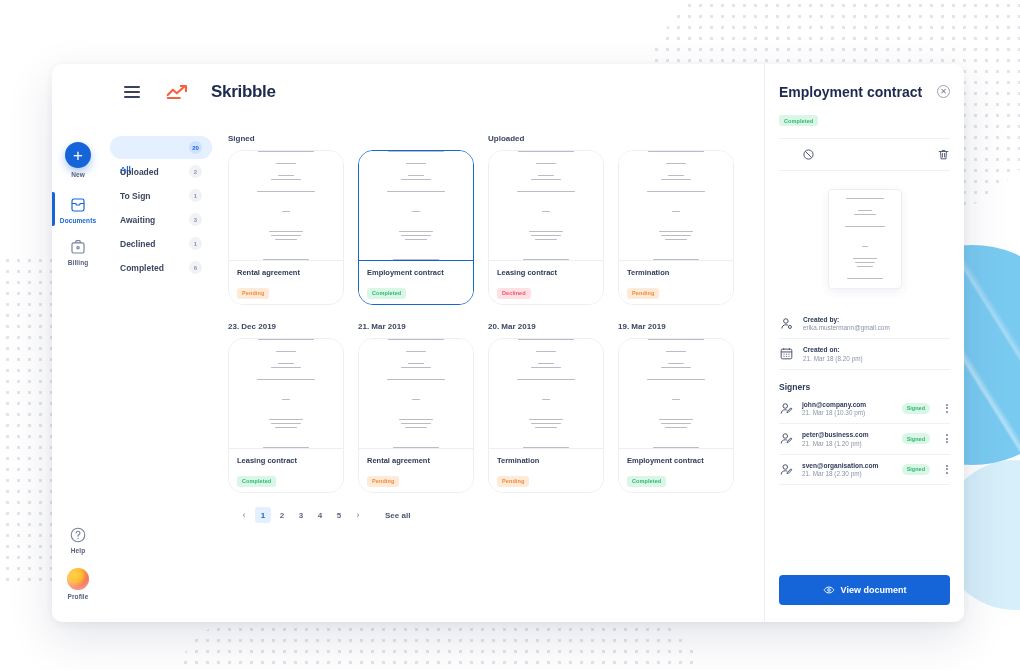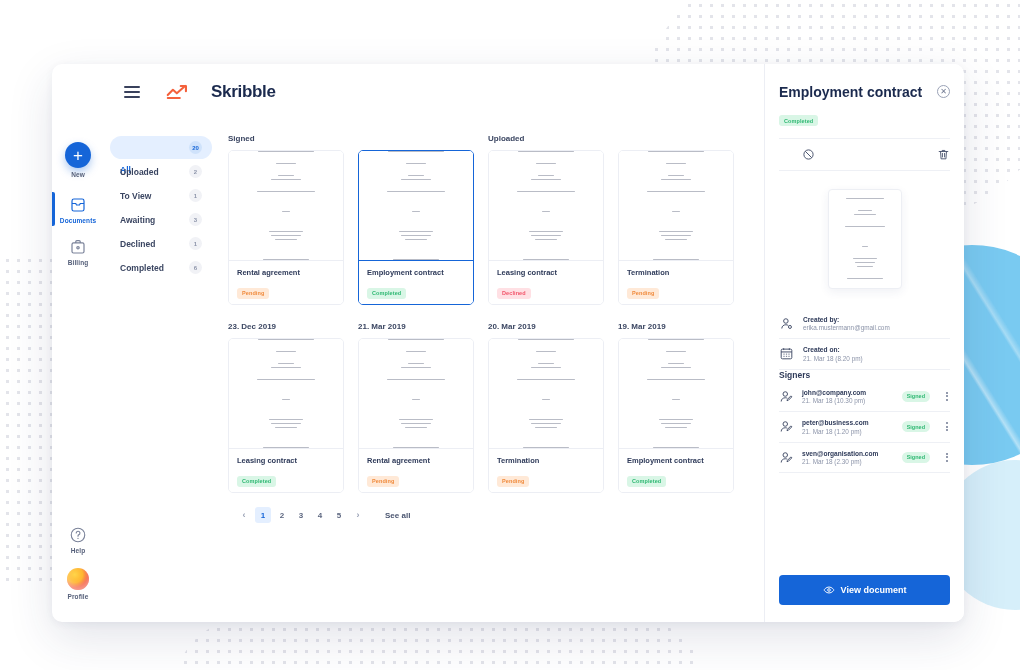--- a/index.html
+++ b/index.html
@@ -126,21 +126,21 @@
   .filter.active .filter-label { color: #1565d8; margin-top: 44px; }
   .filter.active .filter-count { background: #cfe2fb; color: #1565d8; }
 
   
   #docs { flex: 1 1 auto; padding: 14px 12px 0 8px; overflow: hidden; }
   .group-label { font-size: 8px; font-weight: 700; color: #3b4662; margin-bottom: 7px; }
   .row { display: flex; gap: 14px; }
   .row + .row { margin-top: 17px; }
   .cell { width: 116px; }
   .card {
-    border: 1px solid #eceef4; border-radius: 5px; background: #fff;
+    border: 1px solid #eceef4; border-radius: 15px; background: #fff;
     height: 155px; display: flex; flex-direction: column; overflow: hidden;
     position: relative; cursor: pointer;
   }
   .card.selected { border: 1.5px solid #1565d8; }
   .thumb { flex: 1 1 auto; position: relative; display: flex;
            align-items: center; justify-content: center; background: #fff; }
   .card-foot { border-top: 1px solid #eceef4; padding: 7px 8px 8px; background: #fff; }
   .card.selected .card-foot { border-top: 1.5px solid #1565d8; }
   .card-title { font-size: 7.5px; font-weight: 700; color: #2e3a59; margin-bottom: 4px; }
   .badge {
@@ -206,21 +206,21 @@
     box-shadow: 0 3px 10px rgba(40,60,110,.07);
     display:flex; align-items:center; justify-content:center;
   }
   .meta-row {
     display: flex; align-items: center; gap: 9px;
     padding: 7px 0; border-bottom: 1px solid #eef0f5;
   }
   .meta-icon { width: 15px; height: 15px; flex: 0 0 15px; }
   .meta-label { font-size: 6.6px; font-weight: 700; color: #2e3a59; }
   .meta-value { font-size: 6.4px; color: #8c94a9; margin-top: 1.5px; }
-  #signers-title { font-size: 8.5px; font-weight: 700; color: #2e3a59; margin: 0 0 2px; }
+  #signers-title { font-size: 8.5px; font-weight: 700; color: #2e3a59; margin: 12px 0 2px; }
   .signer-row {
     display: flex; align-items: center; gap: 8px;
     padding: 7px 0; border-bottom: 1px solid #eef0f5;
   }
   .signer-texts { flex: 1 1 auto; min-width: 0; }
   .signer-email { font-size: 6.6px; font-weight: 700; color: #2e3a59; }
   .signer-time { font-size: 6.4px; color: #8c94a9; margin-top: 1.5px; }
   .signer-badge {
     background: #d9f6e6; color: #2eb872; font-size: 5.5px; font-weight: 700;
     padding: 2.5px 5px; border-radius: 8px; margin-right: 6px; white-space: nowrap;
@@ -312,21 +312,21 @@
         <aside id="filters">
           <div class="filter active">
             <span class="filter-label">All</span>
             <span class="filter-count">20</span>
           </div>
           <div class="filter">
             <span class="filter-label">Uploaded</span>
             <span class="filter-count">2</span>
           </div>
           <div class="filter">
-            <span class="filter-label">To View</span>
+            <span class="filter-label">To Sign</span>
             <span class="filter-count">1</span>
           </div>
           <div class="filter">
             <span class="filter-label">Awaiting</span>
             <span class="filter-count">3</span>
           </div>
           <div class="filter">
             <span class="filter-label">Declined</span>
             <span class="filter-count">1</span>
           </div>

